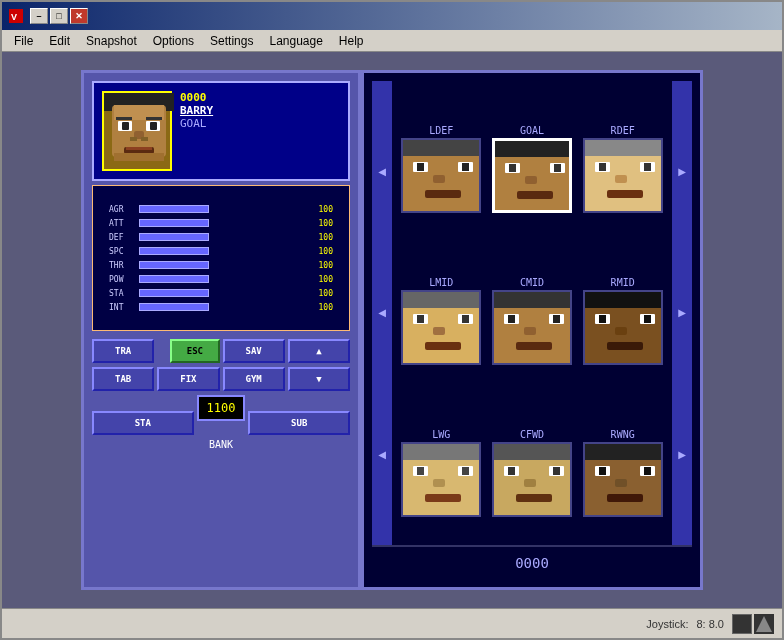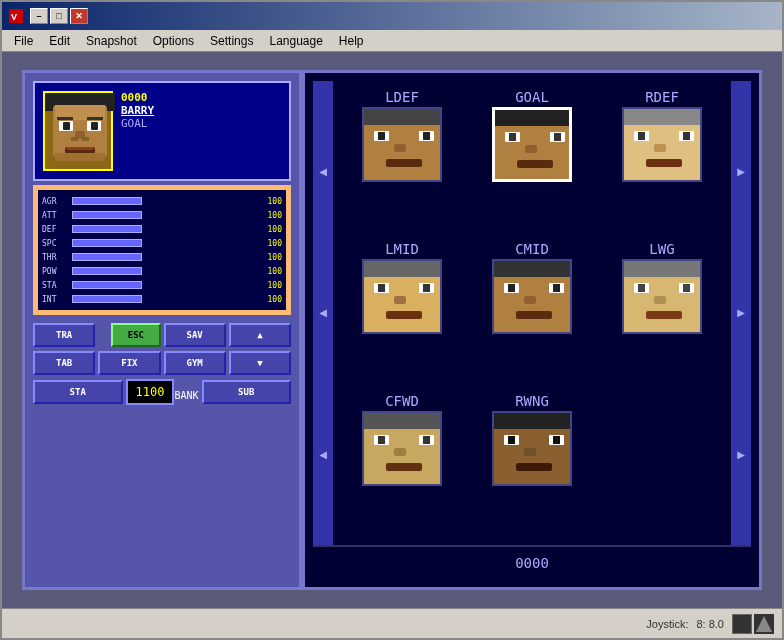--- a/index.html
+++ b/index.html
@@ -90,21 +90,21 @@
       flex: 1;
       background: #5a5a7a;
       display: flex;
       align-items: center;
       justify-content: center;
       position: relative;
     }
 
     
     .game-screen {
-      width: 740px;
+      width: 622px;
       height: 520px;
       background: #e5e5e5;
       position: relative;
       display: flex;
     }
 
     
     .left-panel {
       width: 280px;
       height: 520px;
@@ -142,22 +142,22 @@
 
     .player-name-score {
       margin-bottom: 4px;
     }
 
     .stats-table {
       font-size: 9px;
       font-family: monospace;
       color: #ffffff;
       background: #000044;
-      padding: 4px;
-      border: 5px solid #fdba74;
+      padding: 16px;
+      border: 1px solid #fdba74;
     }
 
     .stat-row {
       display: flex;
       align-items: center;
       height: 14px;
       gap: 2px;
     }
 
     .stat-label {
@@ -213,21 +213,21 @@
       text-align: center;
       flex: 1;
     }
 
     .bank-label {
       color: #ffffff;
       font-family: monospace;
       font-size: 10px;
       text-align: center;
       width: 100%;
-      margin-top: 6px;
+      margin-top: 18px;
     }
 
     
     .right-panel {
       flex: 1;
       background: #000033;
       border: 3px solid #7777cc;
       display: flex;
       flex-direction: column;
       padding: 8px;
@@ -250,21 +250,22 @@
       cursor: pointer;
     }
 
     .player-cell.selected .cell-face {
       border: 3px solid #ffffff;
     }
 
     .cell-label {
       color: #aaaaff;
       font-family: monospace;
-      font-size: 14px;
+      font-size: 10px;
+      margin-top: 36px;
     }
 
     .cell-face {
       width: 80px;
       height: 75px;
       background: #553300;
       border: 2px solid #444488;
       position: relative;
       overflow: hidden;
     }
@@ -459,21 +460,21 @@
 
         <div style="display:grid;grid-template-columns:1fr 1fr 1fr 1fr;gap:3px;">
           <div class="action-btn">TAB</div>
           <div class="action-btn">FIX</div>
           <div class="action-btn">GYM</div>
           <div class="action-btn">▼</div>
         </div>
 
         <div style="display:grid;grid-template-columns:1fr auto 1fr;gap:3px;align-items:center;">
           <div class="action-btn">STA</div>
-          <div style="display:flex;flex-direction:row;align-items:center;">
+          <div style="display:flex;flex-direction:column;align-items:center;">
             <div class="bank-display">1100</div>
             <div class="bank-label">BANK</div>
           </div>
           <div class="action-btn">SUB</div>
         </div>
 
       </div>
 
       <div class="right-panel">
         <div class="grid-wrapper">
@@ -559,20 +560,35 @@
                   <rect x="10" y="22" width="15" height="10" fill="white" rx="1"></rect>
                   <rect x="55" y="22" width="15" height="10" fill="white" rx="1"></rect>
                   <rect x="14" y="23" width="7" height="8" fill="#222"></rect>
                   <rect x="59" y="23" width="7" height="8" fill="#222"></rect>
                   <rect x="30" y="35" width="12" height="8" fill="#906030" rx="2"></rect>
                   <rect x="22" y="50" width="36" height="8" fill="#5a2a10" rx="2"></rect>
                 </svg>
               </div>
             </div>
 
+            <div class="player-cell">
+              <div class="cell-label">RMID</div>
+              <div class="cell-face">
+                <svg width="80" height="75" viewBox="0 0 80 75" xmlns="http://www.w3.org/2000/svg">
+                  <rect width="80" height="75" fill="#7a5020"></rect>
+                  <rect x="0" y="0" width="80" height="16" fill="#111"></rect>
+                  <rect x="10" y="22" width="15" height="10" fill="white" rx="1"></rect>
+                  <rect x="55" y="22" width="15" height="10" fill="white" rx="1"></rect>
+                  <rect x="14" y="23" width="7" height="8" fill="#111"></rect>
+                  <rect x="59" y="23" width="7" height="8" fill="#111"></rect>
+                  <rect x="30" y="35" width="12" height="8" fill="#6a4010" rx="2"></rect>
+                  <rect x="22" y="50" width="36" height="8" fill="#3a1a08" rx="2"></rect>
+                </svg>
+              </div>
+            </div>
 
             <div class="player-cell">
               <div class="cell-label">LWG</div>
               <div class="cell-face">
                 <svg width="80" height="75" viewBox="0 0 80 75" xmlns="http://www.w3.org/2000/svg">
                   <rect width="80" height="75" fill="#d8b870"></rect>
                   <rect x="0" y="0" width="80" height="16" fill="#777"></rect>
                   <rect x="10" y="22" width="15" height="10" fill="white" rx="1"></rect>
                   <rect x="55" y="22" width="15" height="10" fill="white" rx="1"></rect>
                   <rect x="14" y="23" width="7" height="8" fill="#444"></rect>

